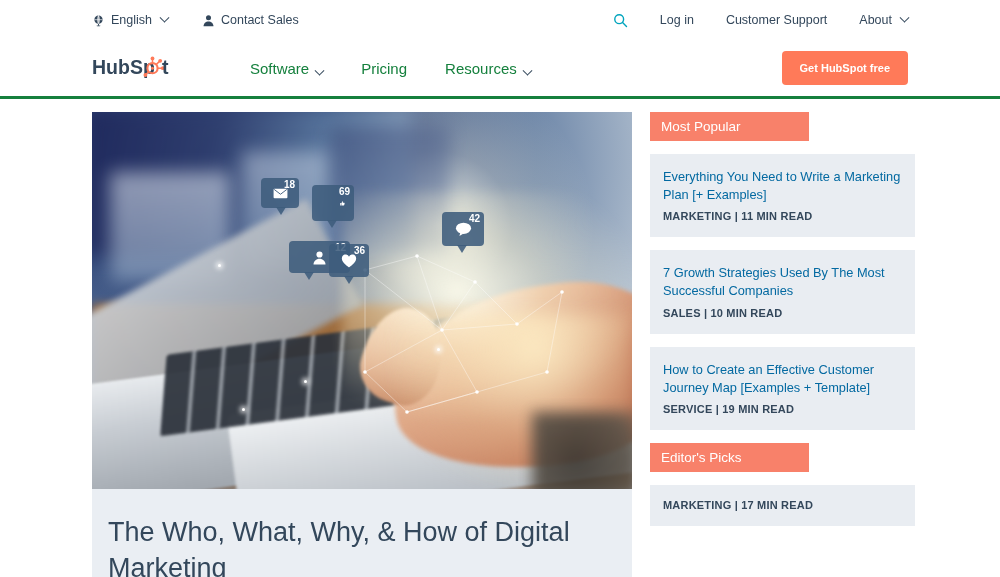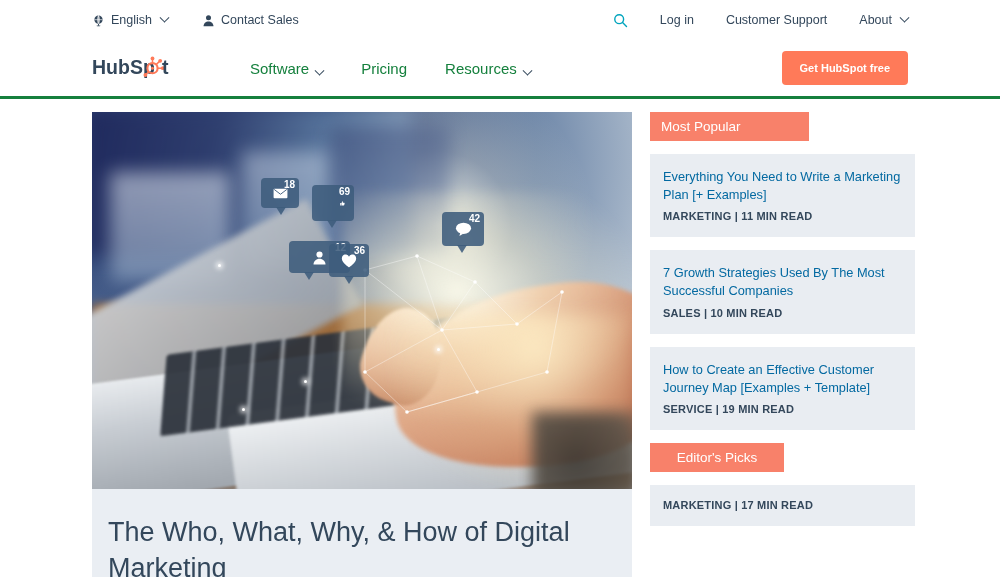--- a/index.html
+++ b/index.html
@@ -264,21 +264,21 @@
     flex: 0 0 265px;
   }
   .section-banner {
     background: #f8816a;
     color: #ffffff;
     font-size: 13.5px;
     padding: 7px 11px;
     margin-bottom: 13px;
     width: 159px;
   }
-  .section-banner.wide { width: 134px; text-align: center; }
+  .section-banner.wide { width: 159px; }
   .post-card {
     background: #e9edf2;
     padding: 14px 14px 15px 13px;
     margin-bottom: 13px;
     cursor: pointer;
   }
   .post-title {
     font-size: 12.8px;
     line-height: 1.42;
     color: #0369a1;

